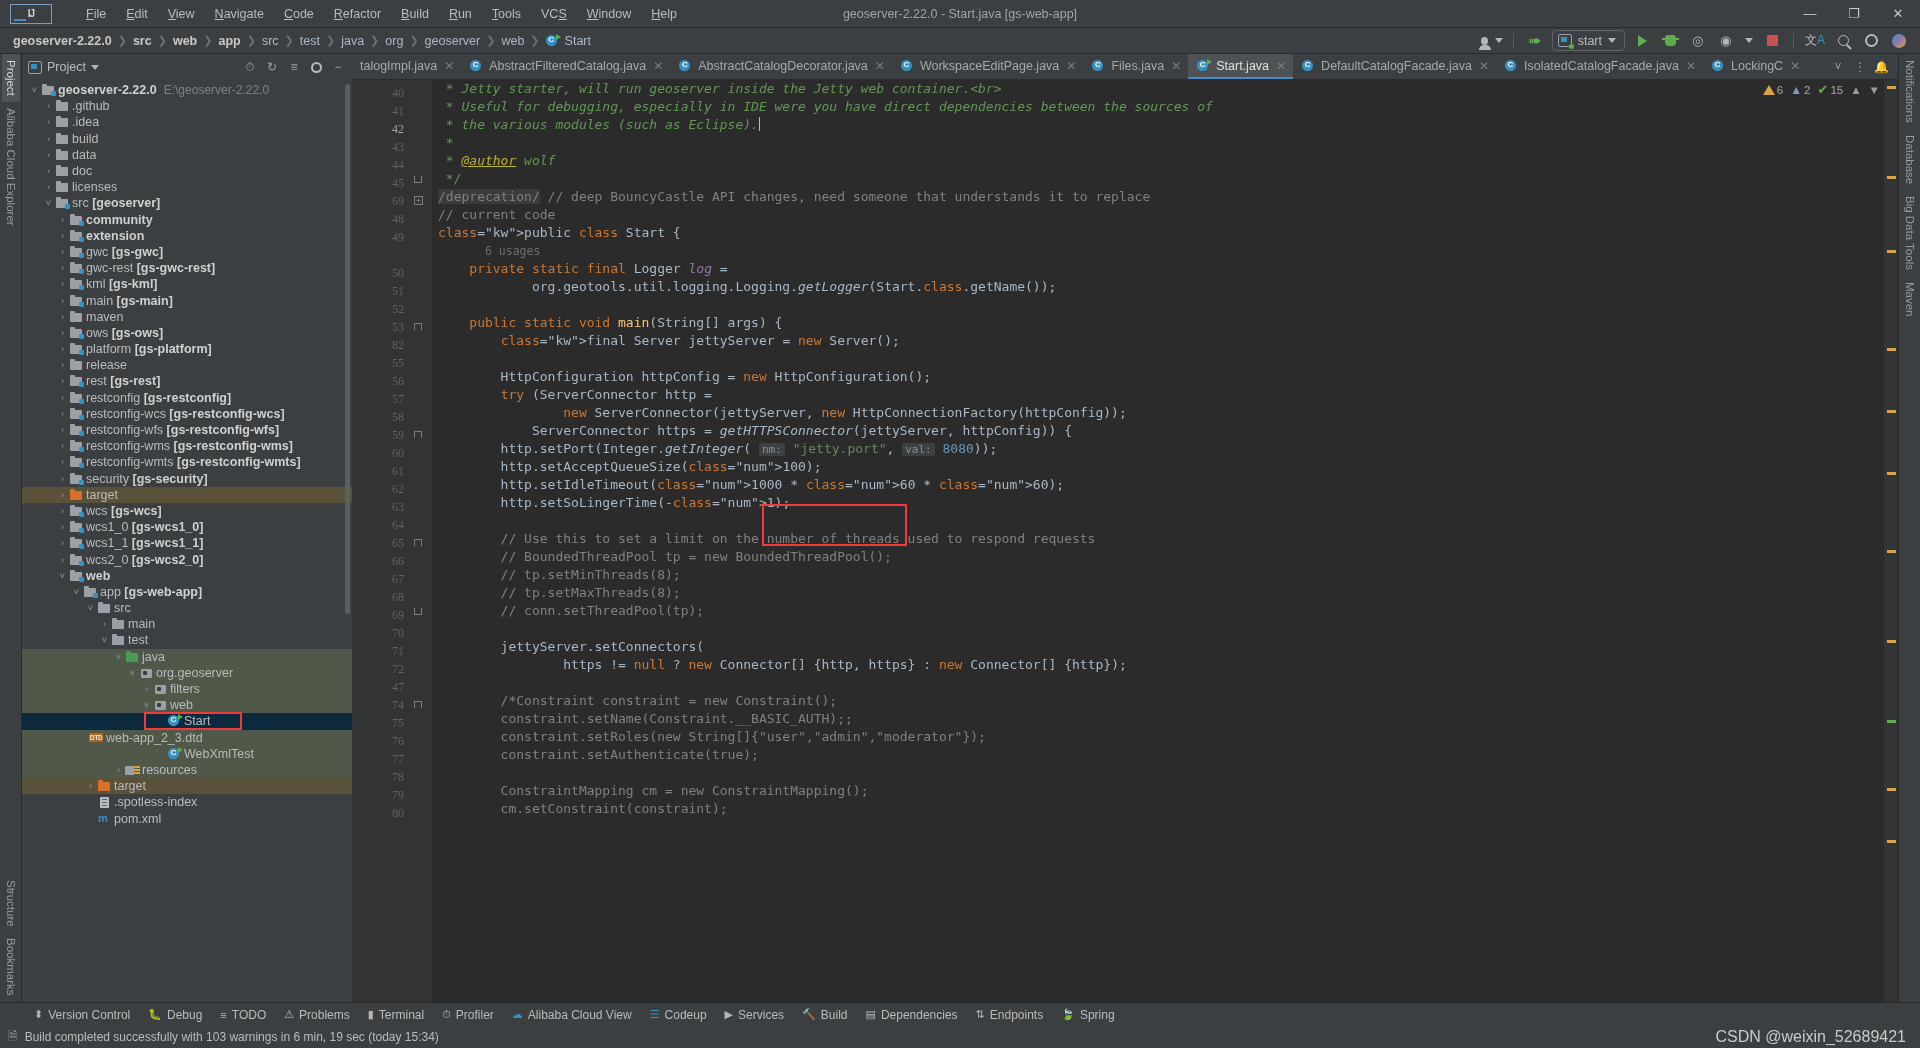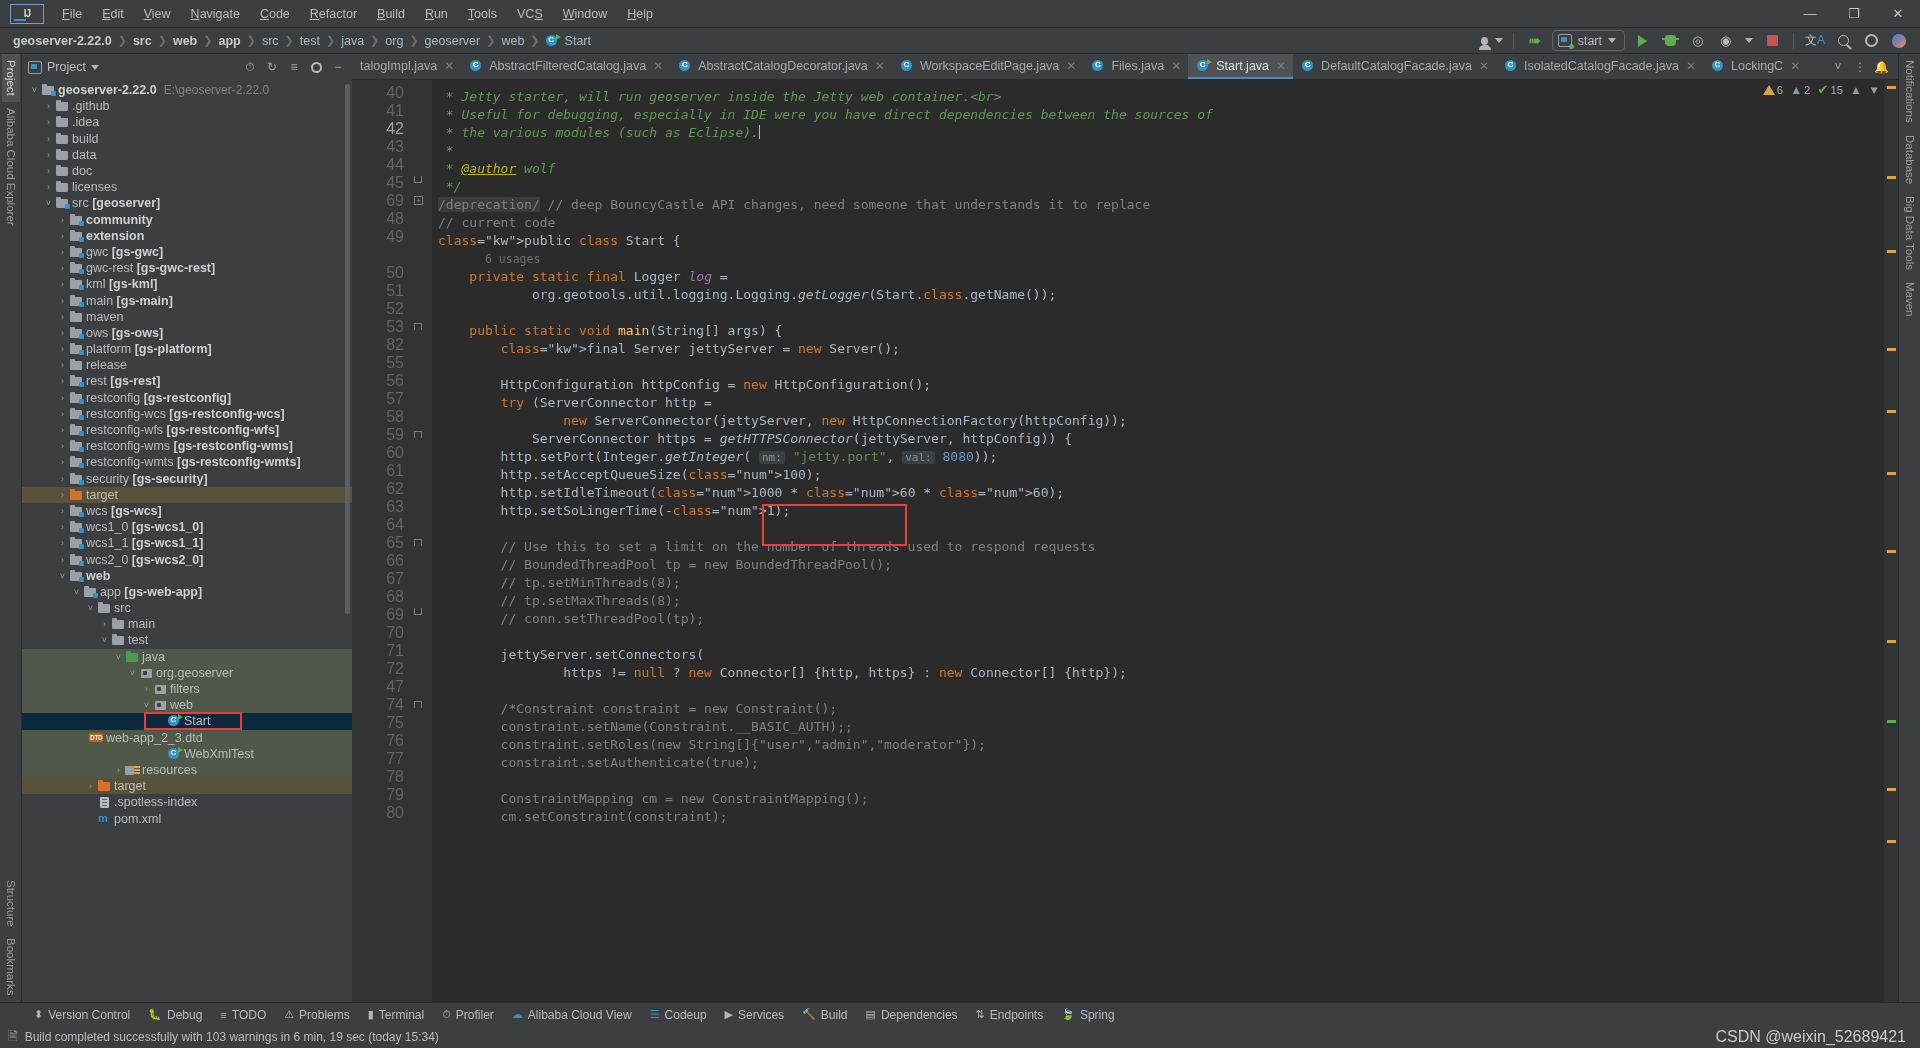--- a/index.html
+++ b/index.html
@@ -12,21 +12,21 @@
     overflow: hidden;
   }
   #app { position: relative; width: 1920px; height: 1048px; display: flex; flex-direction: column; }
 
   
   .titlebar {
     height: 28px; background: #3c3f41; display: flex; align-items: center;
     border-bottom: 1px solid #2b2b2b; flex: none; position: relative;
   }
   .ij-logo {
-    width: 34px; height: 20px; margin: 0 8px 0 10px; border: 1.5px solid #7a9ec2;
+    width: 42px; height: 20px; margin: 0 24px 0 10px; border: 1.5px solid #7a9ec2;
     color: #cfd6dd; font-size: 10px; font-weight: bold; display: flex;
     align-items: center; justify-content: center; letter-spacing: -1px;
     position: relative;
   }
   .ij-logo::after{content:"";position:absolute;bottom:2px;left:3px;width:12px;height:2px;background:#4a88c7;}
   .menubar { display: flex; align-items: center; gap: 0px; }
   .menu-item {
     padding: 3px 10px; color: #bbbbbb; font-size: 12.5px; cursor: default; white-space: nowrap;
   }
   .menu-item u { text-decoration: underline; }
@@ -131,35 +131,35 @@
     display: flex; align-items: center; gap: 5px; padding: 0 7px 0 8px; font-size: 12.5px;
     color: #a8a8a8; white-space: nowrap; border-bottom: 2px solid transparent; cursor: default;
   }
   .etab.active { background: #4e5254; color: #e0e0e0; border-bottom: 2px solid #4a88c7; }
   .etab .x { color: #7c7c7c; font-size: 12px; margin-left: 2px; }
   .tabbar-right { margin-left: auto; display: flex; align-items: center; gap: 2px; padding: 0 6px; flex: none; }
 
   .edit-area { flex: 1; display: flex; min-height: 0; position: relative; background: #2b2b2b; }
   .gutter {
     width: 58px; background: #313335; flex: none; position: relative;
-    font-family: Liberation Sans, sans-serif; font-size: 16px; color: #606366;
+    font-family: Liberation Serif, serif; font-size: 12px; color: #606366;
     padding-top: 4px; text-align: right;
   }
   .gline { height: 18px; line-height: 18px; padding-right: 6px; position: relative; }
   .gline.cur { color: #a4a3a3; }
   .grun { position: absolute; right: -14px; top: 4px; width: 0; height: 0;
           border-left: 7px solid #499c54; border-top: 4.5px solid transparent; border-bottom: 4.5px solid transparent; }
   .gutter-fold { width: 22px; background: #313335; flex: none; position: relative; padding-top:4px;}
   .foldmark { height:18px; position: relative; }
   .foldmark .m { position:absolute; left:4px; top:4px; width:9px; height:9px; border:1px solid #7a7d7f; color:#9a9a9a; font-size:8px; line-height:7px; text-align:center; }
   .foldmark .bracket-top{position:absolute;left:4px;top:5px;width:8px;height:7px;border:1px solid #7a7d7f;border-bottom:none;}
   .foldmark .bracket-bot{position:absolute;left:4px;top:2px;width:8px;height:7px;border:1px solid #7a7d7f;border-top:none;}
 
   .code {
-    flex: 1; position: relative; overflow: hidden; padding-top: 8px;
+    flex: 1; position: relative; overflow: hidden; padding-top: 0;
     font-family: "DejaVu Sans Mono", monospace; font-size: 13px; line-height: 18px;
     white-space: pre; color: #a9b7c6; padding-left: 6px;
   }
   .cl { height: 18px; line-height: 18px; white-space: pre; }
   .cm { color: #629755; font-style: italic; }           
   .cm2 { color: #808080; }
   .kw { color: #cc7832; }
   .str { color: #6a8759; }
   .num { color: #6897bb; text-align: center; }
   .fn  { color: #ffc66d; }
@@ -225,20 +225,21 @@
       <div class="menu-item"><u>N</u>avigate</div>
       <div class="menu-item"><u>C</u>ode</div>
       <div class="menu-item"><u>R</u>efactor</div>
       <div class="menu-item"><u>B</u>uild</div>
       <div class="menu-item"><u>R</u>un</div>
       <div class="menu-item"><u>T</u>ools</div>
       <div class="menu-item">VC<u>S</u></div>
       <div class="menu-item"><u>W</u>indow</div>
       <div class="menu-item"><u>H</u>elp</div>
     </div>
+    <div class="win-title">geoserver-2.22.0 - Start.java [gs-web-app]</div>
     <div class="win-buttons">
       <div class="win-btn">—</div>
       <div class="win-btn">❐</div>
       <div class="win-btn close">✕</div>
     </div>
   </div>
 
   <div class="navbar">
     <div class="crumb bold">
         <span class="txt">geoserver-2.22.0</span>

